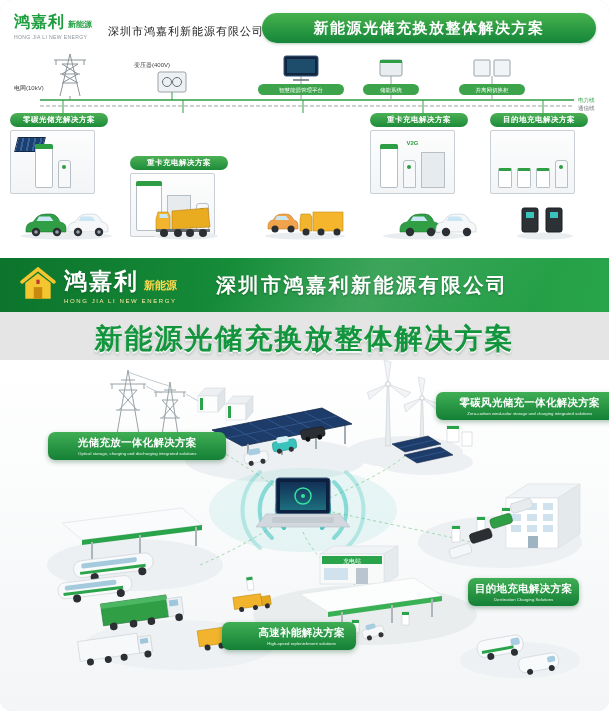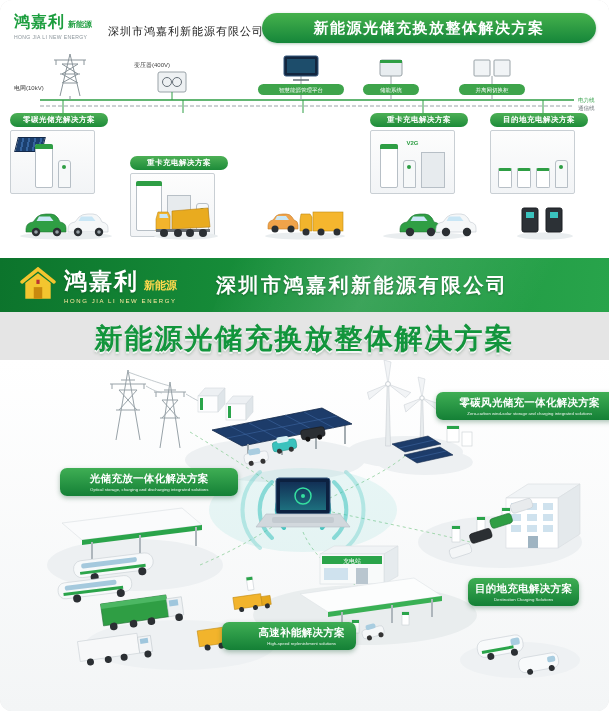--- a/index.html
+++ b/index.html
@@ -50,21 +50,21 @@
     text-shadow:0 1px 2px rgba(0,0,0,.3);}
   .poster-title{position:absolute;left:0;top:320px;width:609px;text-align:center;color:#12953c;font-size:28px;font-weight:900;
     letter-spacing:2px;text-shadow:0 2px 0 rgba(255,255,255,.8),0 3px 3px rgba(0,60,20,.25);}
   .scene{position:absolute;left:0;top:360px;width:609px;height:351px;background:linear-gradient(180deg,#ffffff,#f3f5f6);}
   .scene-svg{position:absolute;left:0;top:0;}
 
   .callout{position:absolute;background:linear-gradient(180deg,#3fae54,#148036);border-radius:7px;padding:4px 7px 3px;
     color:#fff;text-align:center;box-shadow:0 2px 5px rgba(15,80,40,.35);z-index:5;}
   .callout .zh{font-size:10.5px;font-weight:bold;white-space:nowrap;letter-spacing:.3px;}
   .callout .en{font-size:6px;opacity:.9;margin-top:1px;white-space:nowrap;transform:scale(.72);transform-origin:center top;}
-  .co1{left:60px;top:72px;margin-top:36px;}   
+  .co1{left:48px;top:72px;}   
   .co2{left:436px;top:32px;}
   .co3{left:36px;top:145px;}
   .co4{left:222px;top:262px;padding-left:32px;}
   .co5{left:468px;top:218px;}
 </style>
 </head>
 <body>
 
 <div class="page">
 

